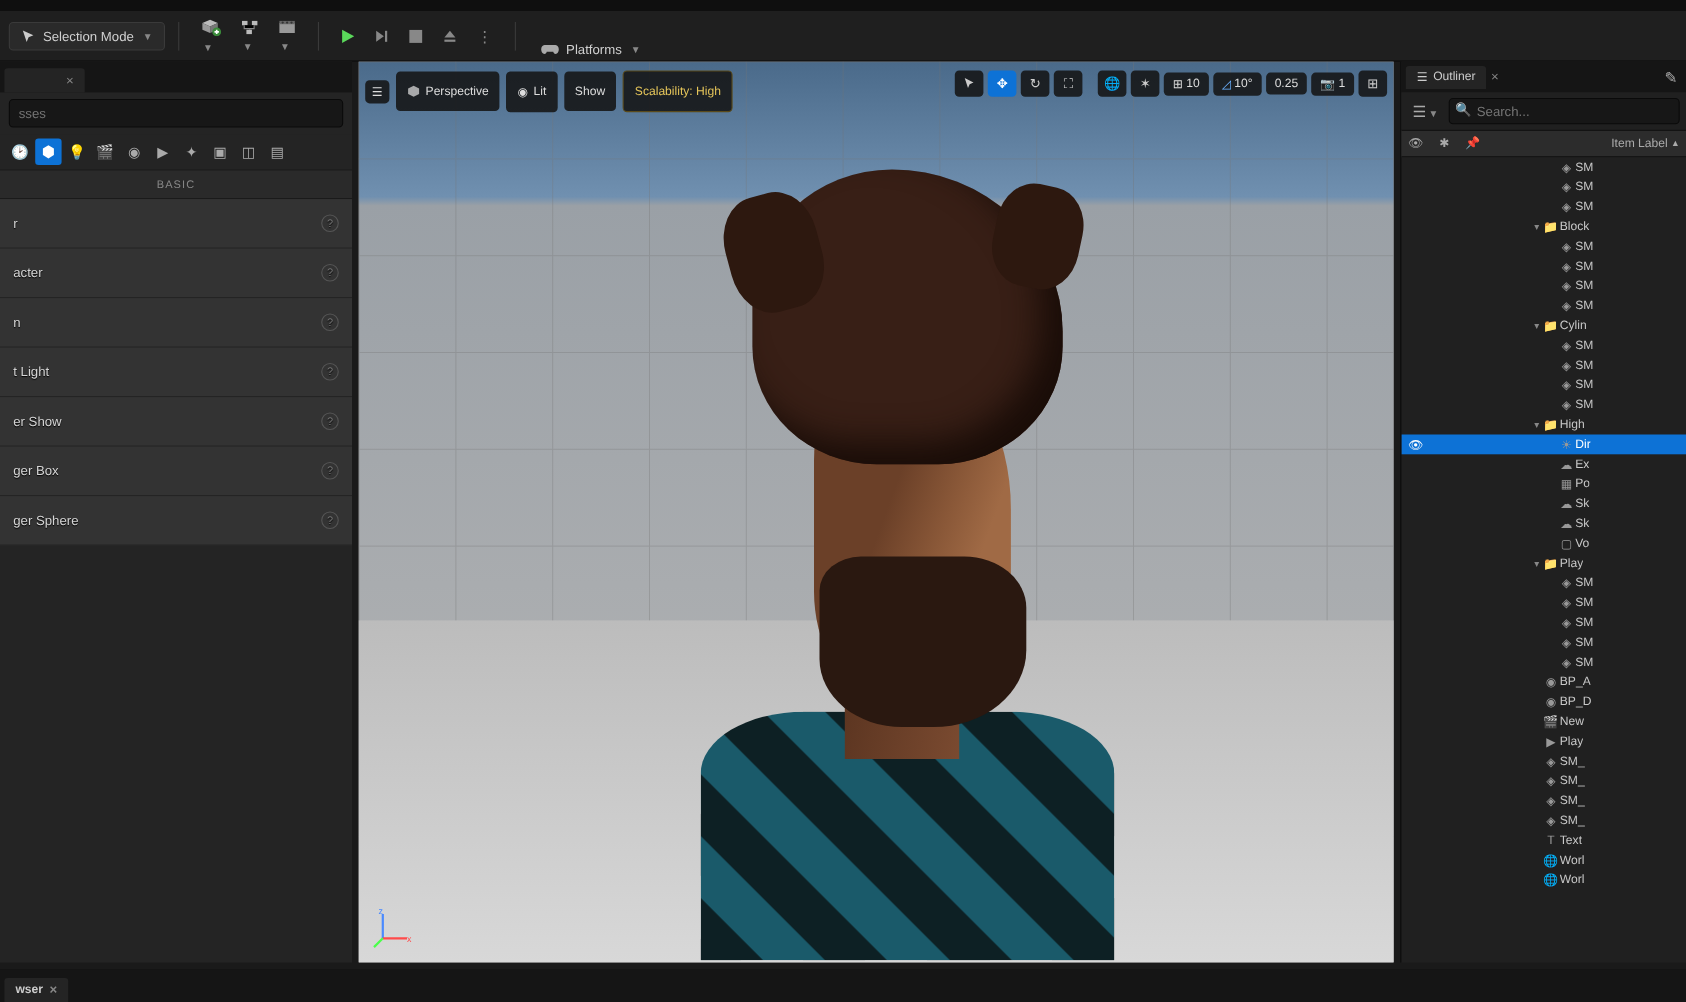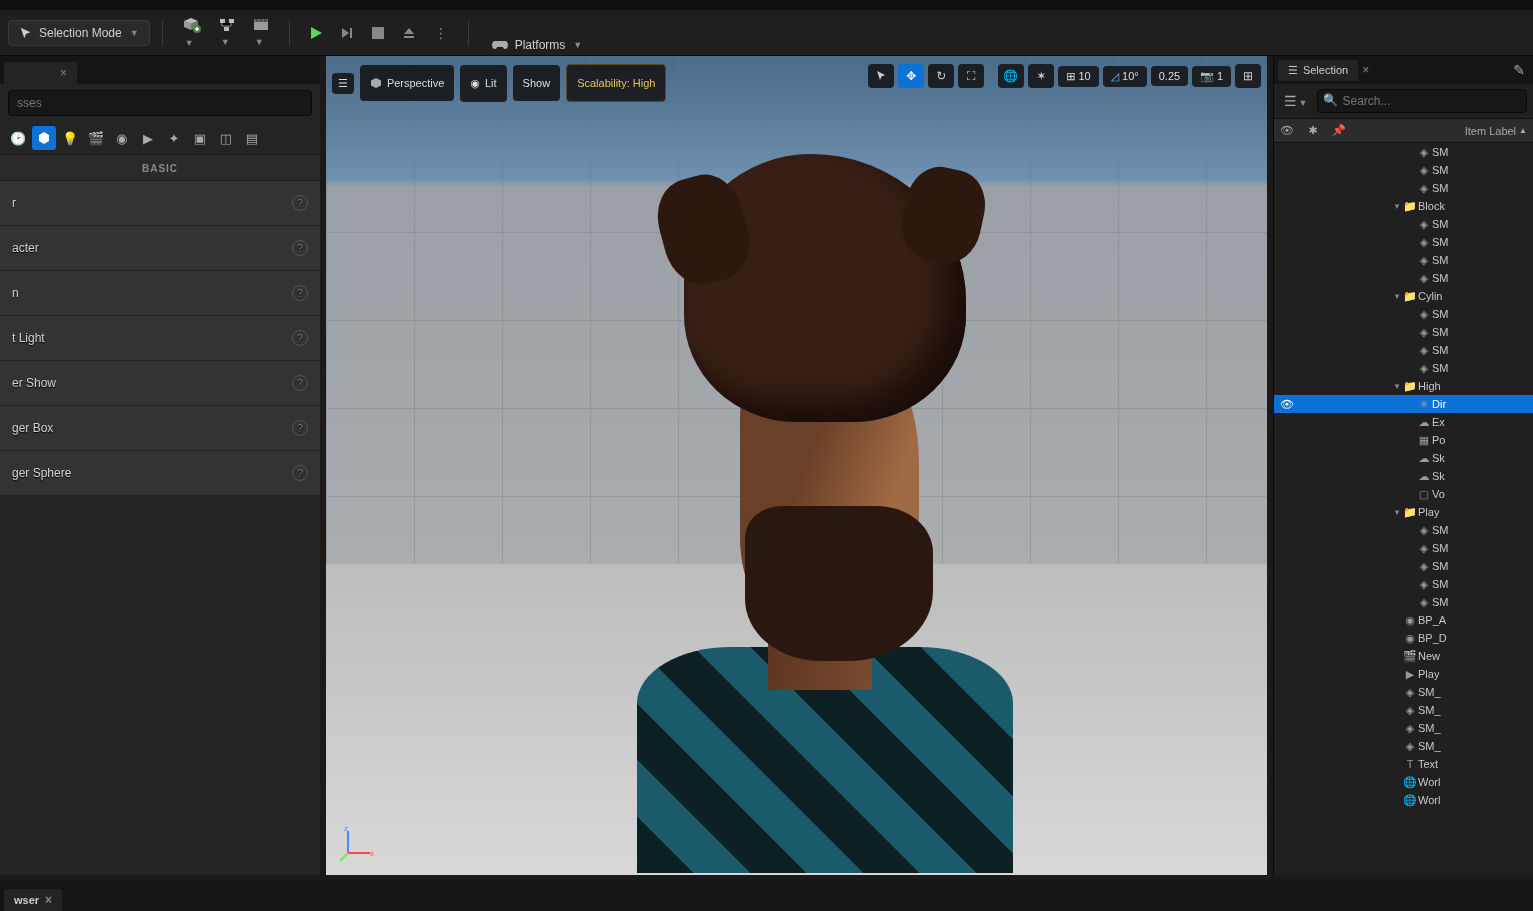--- a/index.html
+++ b/index.html
@@ -22,21 +22,21 @@
 .tab { background:#242424; padding:4px 10px; font-size:11px; color:#ccc; border-radius:3px 3px 0 0; display:flex; align-items:center; gap:6px; }
 .tab .close { color:#888; font-size:12px; cursor:pointer; }
 
 
 .leftpanel { position:absolute; left:0; top:56px; width:320px; bottom:36px; background:#242424; display:flex; flex-direction:column; }
 .search-row { padding: 6px 8px; }
 .search-input { width:100%; background:#171717; border:1px solid #0a0a0a; border-radius:4px; padding:5px 8px; color:#3b82f6; font-size:12px; }
 .iconbar { display:flex; gap:2px; padding:4px 6px; background:#242424; }
 .iconbar .ib { width:24px; height:24px; display:flex; align-items:center; justify-content:center; border-radius:3px; cursor:pointer; color:#aaa; font-size:13px; }
 .iconbar .ib.active { background:#0d72d6; color:#fff; }
-.section-hdr { text-align:center; font-size:10px; letter-spacing:1px; color:#888; padding:8px 0 6px; background:#2a2a2a; border-top:1px solid #1a1a1a; border-bottom:1px solid #1a1a1a;font-weight:bold; }
+.section-hdr { text-align:center; font-size:10px; letter-spacing:1px; color:#888; padding:8px 0 6px; background:#2a2a2a; border-top:1px solid #1a1a1a; border-bottom:1px solid #1a1a1a; }
 .basic-list { flex:1; overflow:auto; }
 .basic-item { display:flex; align-items:center; justify-content:space-between; padding:14px 12px; background:#333333; border-bottom:1px solid #242424; font-size:12px; color:#d5d5d5; cursor:grab; text-shadow:0 1px 1px #000; }
 .basic-item .q { color:#777; border:1px solid #555; border-radius:50%; width:16px; height:16px; display:flex; align-items:center; justify-content:center; font-size:10px; }
 
 
 .viewport { position:absolute; left:326px; right:266px; top:56px; bottom:36px; background:#888; overflow:hidden; }
 .viewport-inner { position:absolute; inset:0; background:
   linear-gradient(to bottom, #4a6a8a 0%, #7090b0 15%, #9aa0a6 16%, #b8b8b8 100%);
 }
 .grid-overlay { position:absolute; inset:0; background-image:
@@ -312,21 +312,21 @@
       <span>1</span>
     </div>
     <div class="vp-iconbtn">⊞</div>
   </div>
 </div>
 
 <div class="rightpanel">
   <div class="rp-tabs">
     <div class="rp-tab">
       <span>☰</span>
-      <span>Selection</span>
+      <span>Outliner</span>
     </div>
     <span style="color:#888;font-size:12px;cursor:pointer;">×</span>
     <div style="flex:1"></div>
     <span class="toolbar-iconbtn" style="padding:2px 4px;">✎</span>
   </div>
   <div class="rp-search">
     <span class="toolbar-iconbtn" style="padding:2px 4px;">☰<span class="caret">▼</span></span>
     <div style="position:relative; flex:1;">
       <span style="position:absolute;left:6px;top:4px;color:#777;font-size:12px;">🔍</span>
       <input style="width: 100%; background: rgb(23, 23, 23); border: 1px solid rgb(10, 10, 10); border-radius: 4px; padding: 4px 8px 4px 24px; color: rgb(170, 170, 170); font-size: 12px;" placeholder="Search...">

